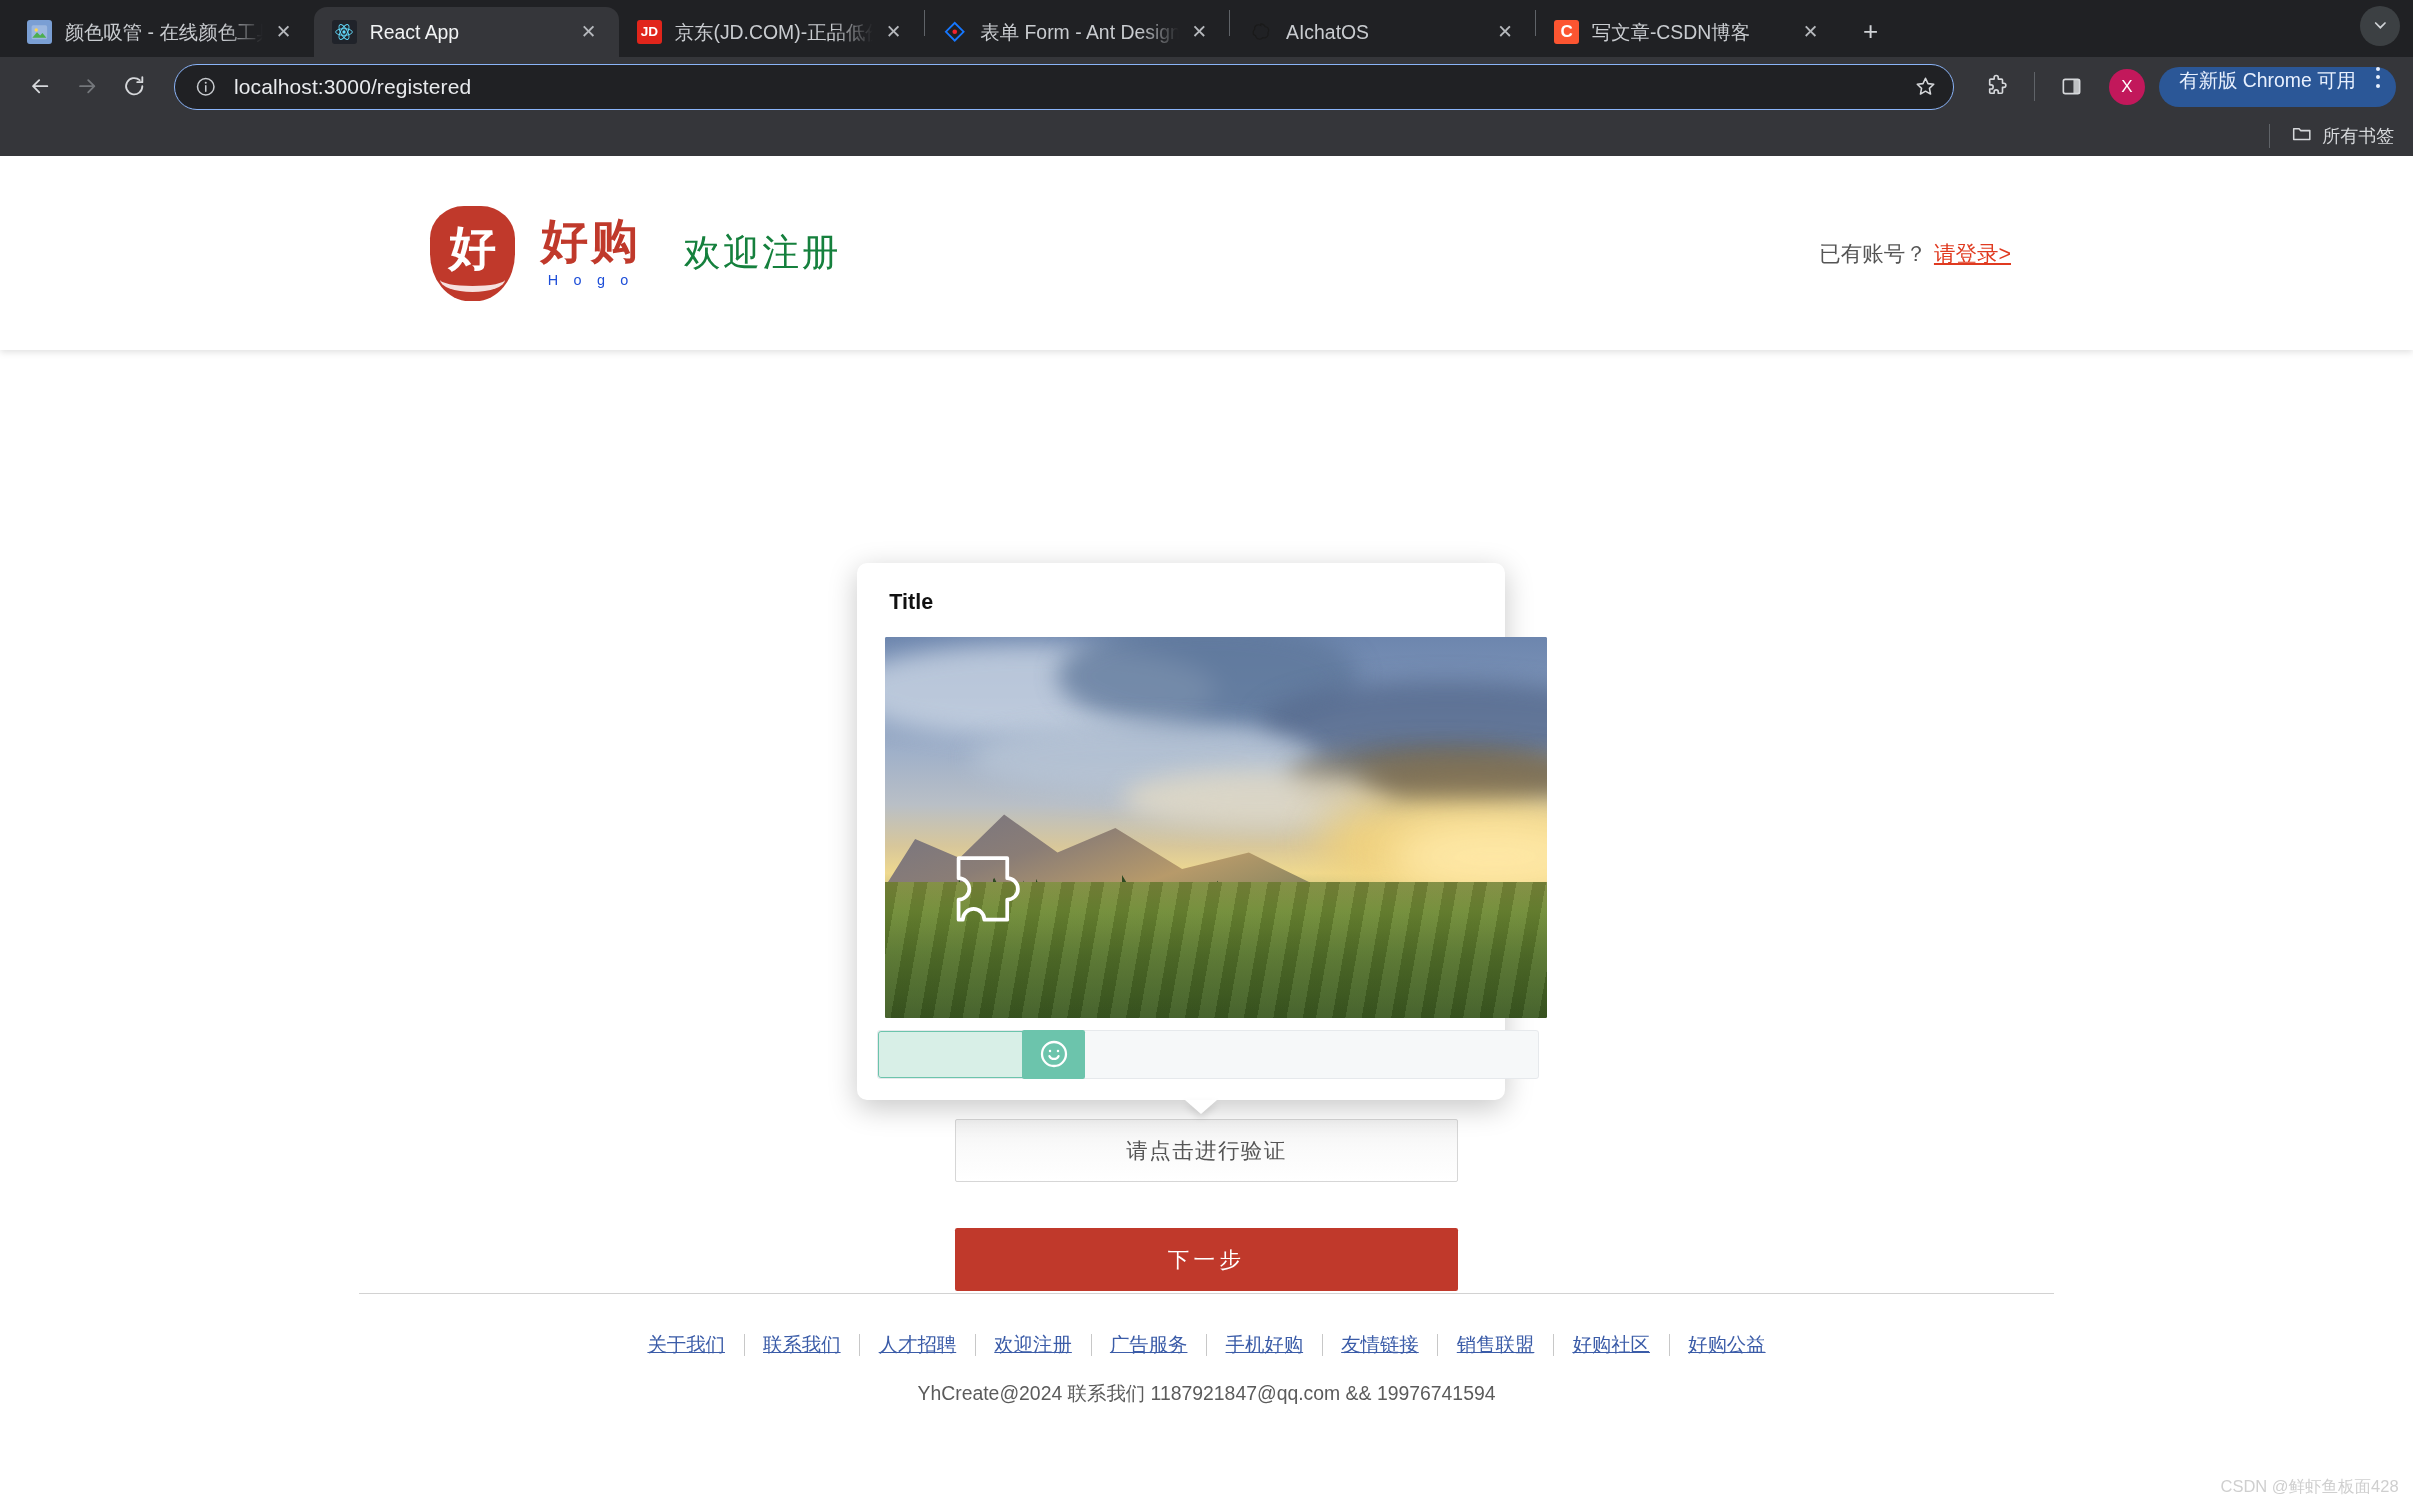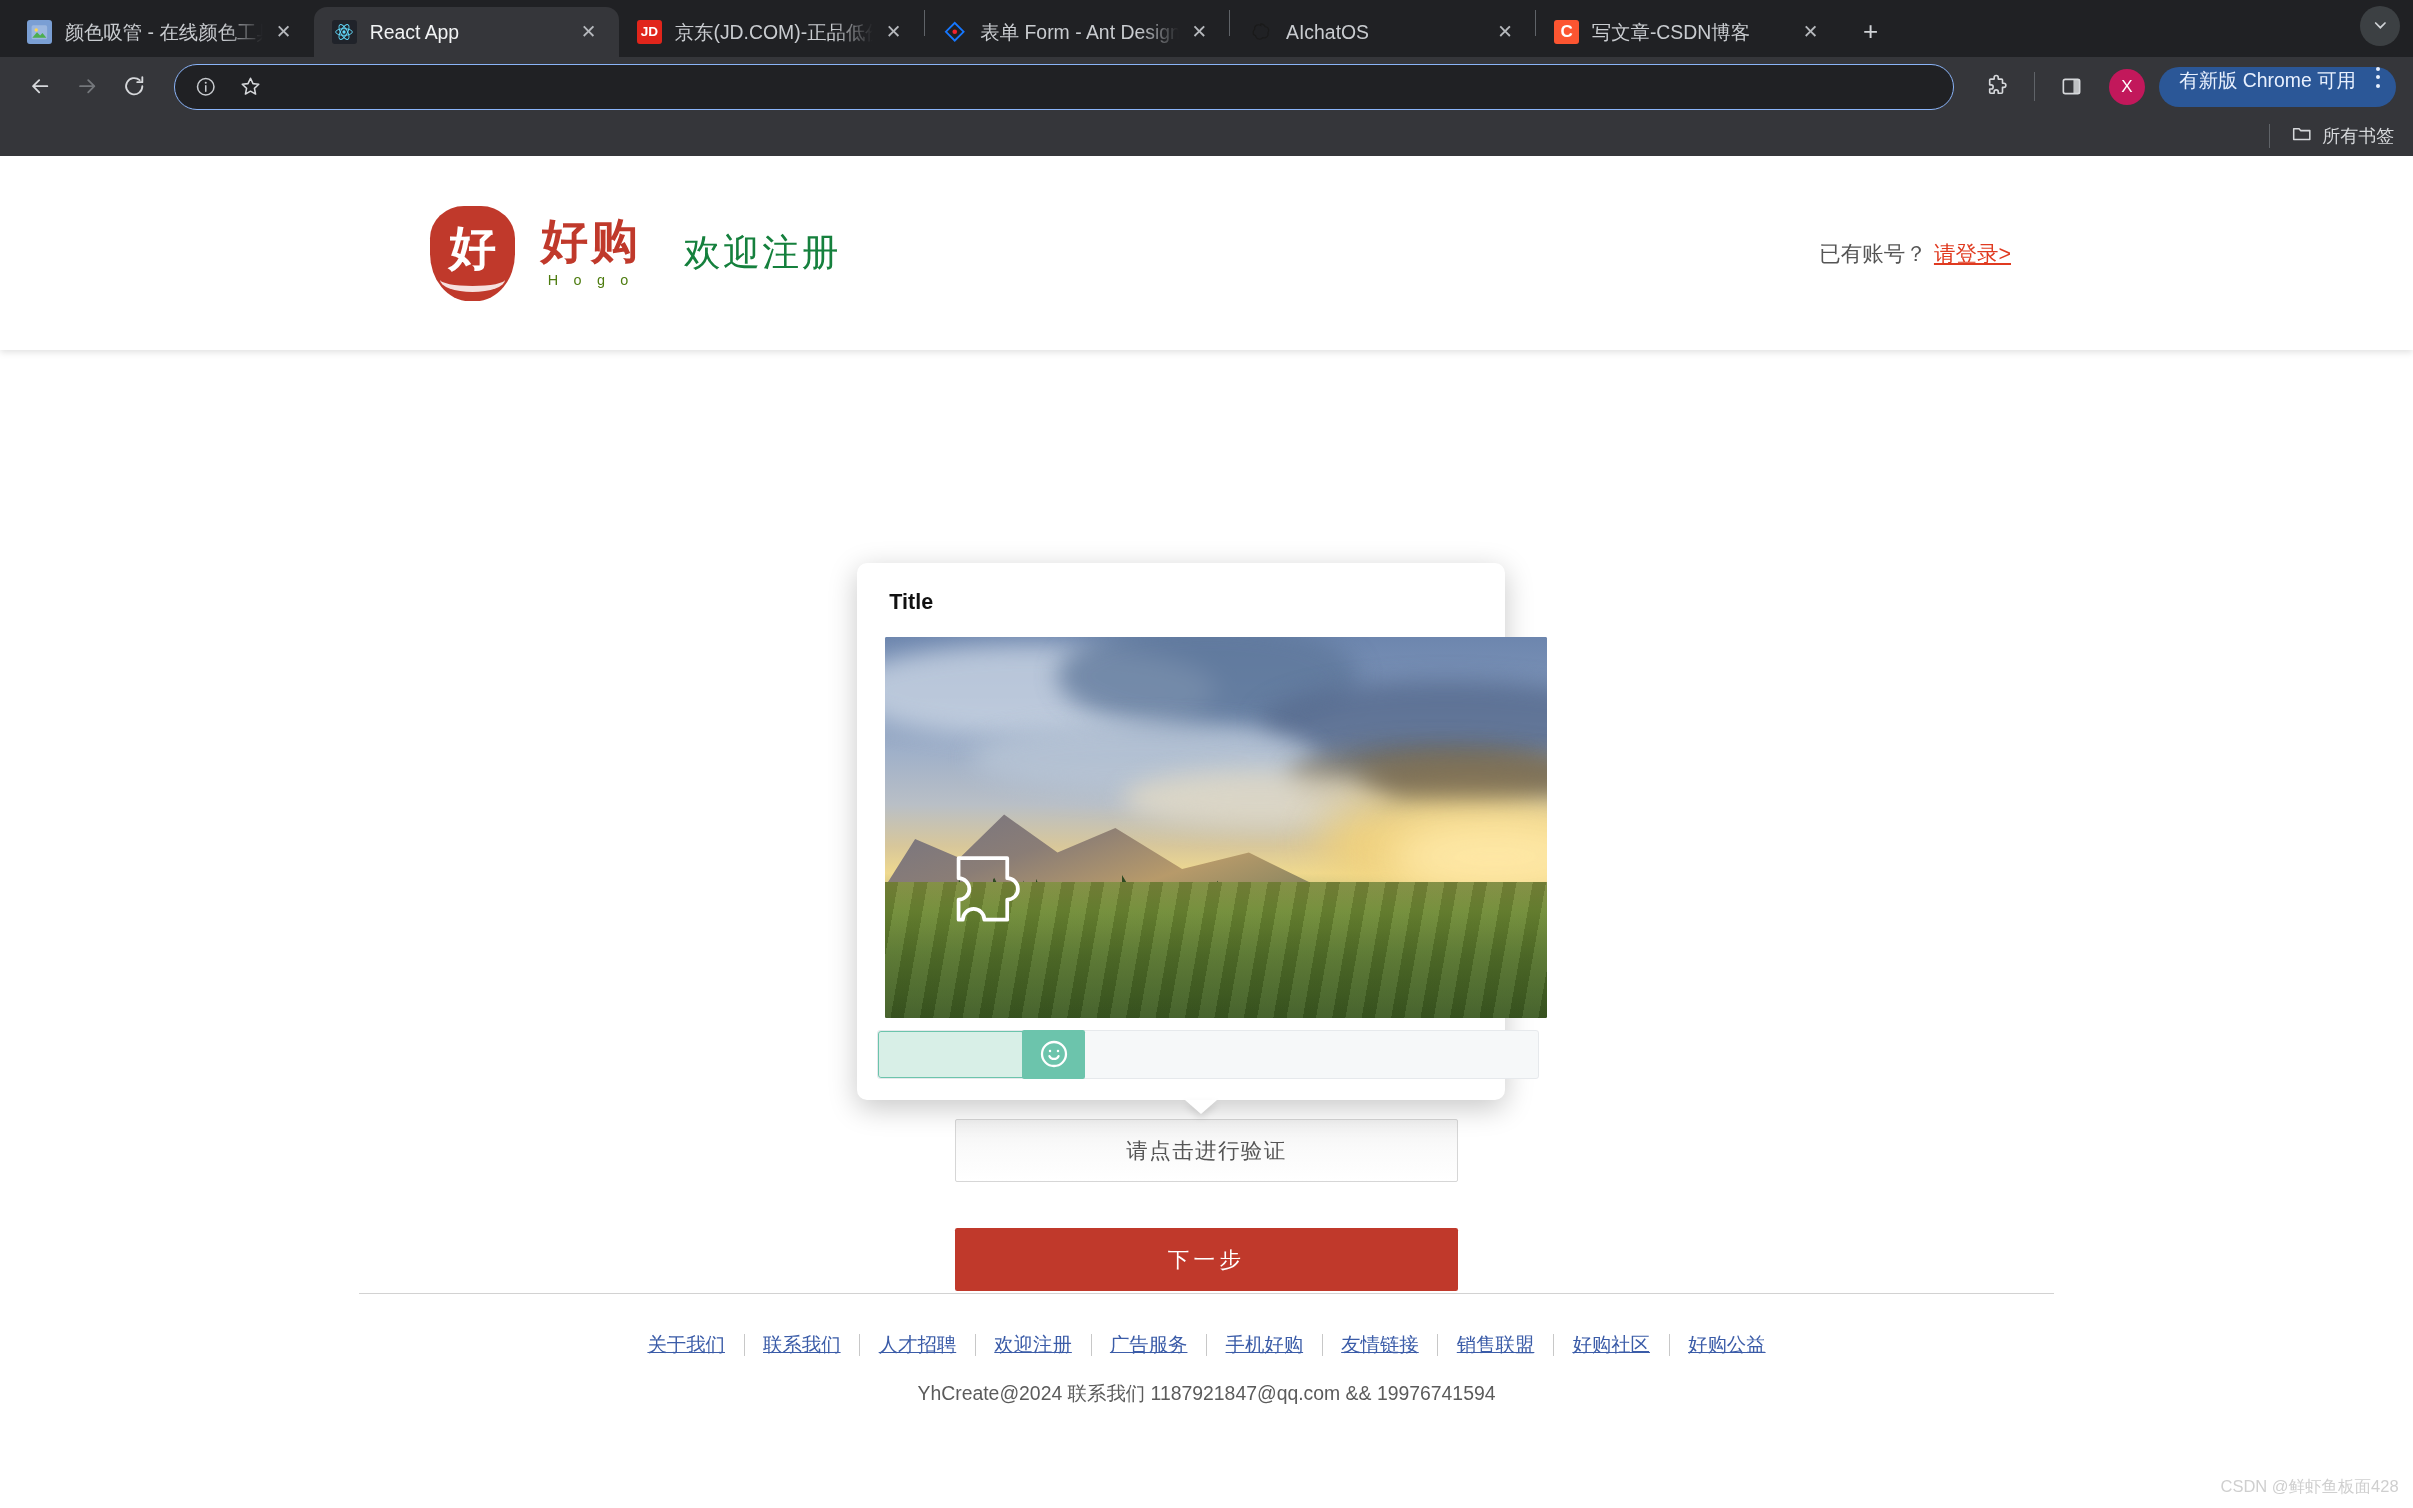--- a/index.html
+++ b/index.html
@@ -100,21 +100,21 @@
     padding-top: 11.5px; position:relative;
   }
   .seal::after{
     content:""; position:absolute; left: 10px; bottom: 8.6px; width: 65px; height: 18.7px;
     border-bottom: 6.5px solid rgba(255,255,255,.85);
     border-radius: 0 0 60% 60%;
   }
   .brand { margin-left: 26px; display:flex; flex-direction:column; align-items:center; }
   .brand-name { color:#c0392b; font-family:"Liberation Serif", serif; font-weight:bold;
     font-size: 47px; line-height: 1; letter-spacing: 2.9px; }
-  .brand-sub { color:#4d7c0f; font-size: 14.4px; letter-spacing: 5.7px; margin-top: 7.2px; }
+  .brand-sub { color:#1d4ed8; font-size: 14.4px; letter-spacing: 5.7px; margin-top: 7.2px; }
   .welcome { margin-left: 43px; font-size: 37px; color:#15803d; letter-spacing: 2.2px; }
   .have-account { margin-left:auto; margin-right: 402px; font-size: 21.5px; color:#555; white-space:nowrap; }
   .have-account a { color:#e03a20; text-decoration: underline; margin-left: 7.2px; }
 
   .content { position:relative; height: 955px; }
 
   .verify-box {
     position:absolute; left: 955px; top: 769px; width: 503px; height: 63px;
     border: 1.4px solid #d6d6d6; border-radius: 2px;
     background: linear-gradient(to bottom,#f2f2f2 0%,#fafafa 45%,#ffffff 100%);
@@ -291,20 +291,21 @@
     </div>
 
     <div class="omnibox">
       <span class="info-icon">
         <svg width="21.5" height="21.5" viewBox="0 0 24 24">
             <circle cx="12" cy="12" r="9.2" fill="none" stroke="#c8cbcf" stroke-width="1.7"></circle>
             <circle cx="12" cy="7.6" r="1.15" fill="#c8cbcf"></circle>
             <path d="M12 10.8v6.2" stroke="#c8cbcf" stroke-width="1.7" stroke-linecap="round"></path>
           </svg>
       </span>
+      <span class="url" title="搜索 Google 或输入网址">localhost:3000/registered</span>
       <span class="star">
         <svg width="23" height="23" viewBox="0 0 24 24">
             <path d="M12 3.4l2.6 5.6 6 .7-4.5 4.2 1.2 6-5.3-3-5.3 3 1.2-6L3.4 9.7l6-.7z" fill="none" stroke="currentColor" stroke-width="1.6" stroke-linejoin="round"></path>
           </svg>
       </span>
     </div>
 
     <div class="tb-icon">
       <svg width="24.4" height="24.4" viewBox="0 0 24 24">
           <path d="M10 3.5a2 2 0 0 1 4 0V5h3.2c.6 0 1 .4 1 1v3.1h1.3a2 2 0 0 1 0 4h-1.3V18c0 .6-.4 1-1 1H14v-1.4a2 2 0 1 0-4 0V19H6.6c-.6 0-1-.4-1-1v-3.3H7a2 2 0 1 0 0-4H5.6V6c0-.6.4-1 1-1H10z" fill="none" stroke="currentColor" stroke-width="1.6" stroke-linejoin="round"></path>

